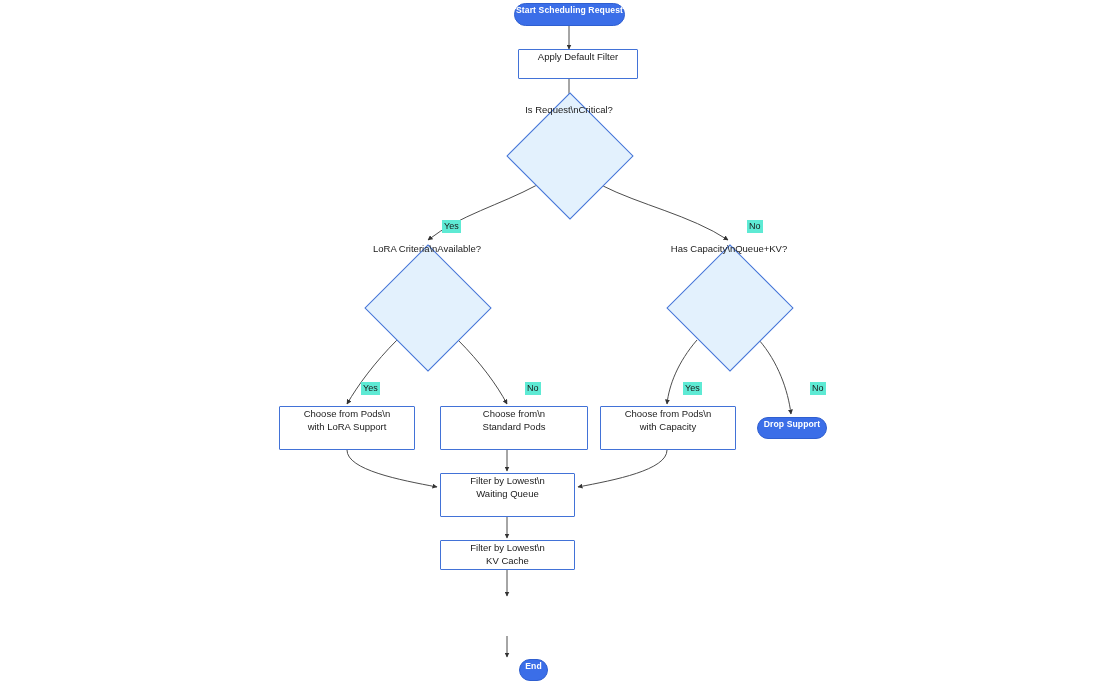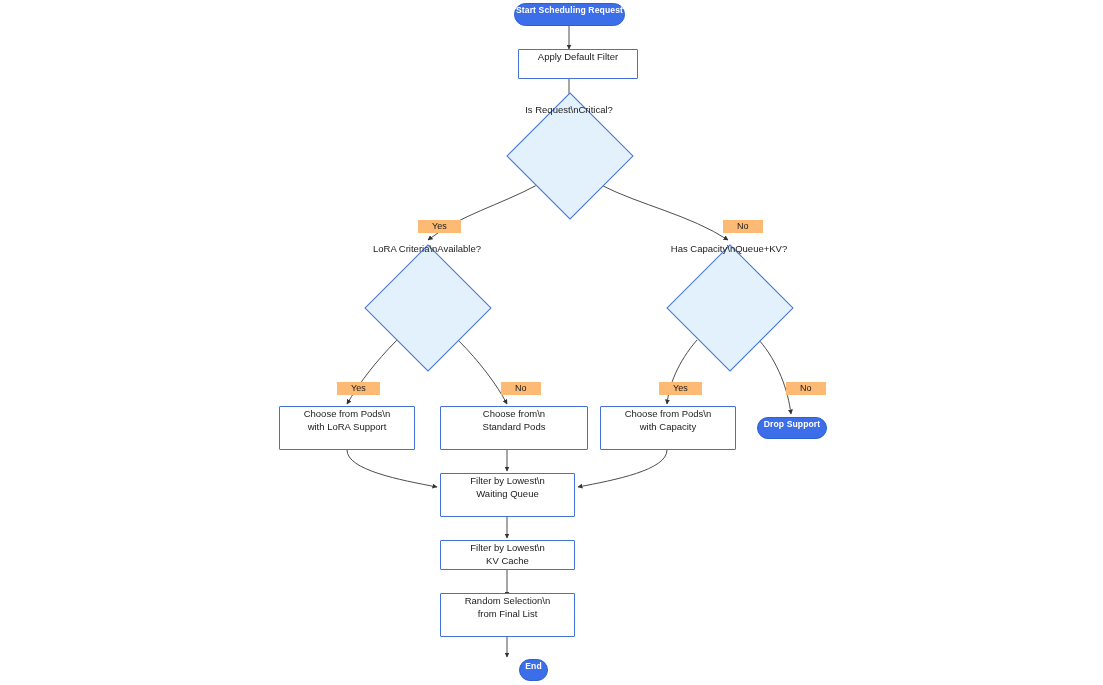--- a/index.html
+++ b/index.html
@@ -92,25 +92,26 @@
     position: relative;
     z-index: 2;
     white-space: nowrap;
   }
 
   
   .edge-label {
     position: absolute;
     font-size: 9px;
     color: #1a1a1a;
-    background: #fdba74;
-    padding: 1px 14px;
+    background: #5eead4;
+    padding: 1px 2px;
     line-height: 11px;
     z-index: 4;
     white-space: nowrap;
+    margin-left: 24px;
   }
 </style>
 </head>
 <body>
 
 <div id="canvas">
 
   <svg id="edges" viewBox="0 0 1103 685" xmlns="http://www.w3.org/2000/svg">
     <defs>
       <marker id="arrow" viewBox="0 0 10 10" refX="9" refY="5" markerWidth="5" markerHeight="5" orient="auto-start-reverse">
@@ -187,23 +188,20 @@
   </div>
 
   <div class="node process" style="left:440px; top:473px; width:135px; height:44px;">
     <span class="label">Filter by Lowest\n<br>Waiting Queue</span>
   </div>
 
   <div class="node process" style="left:440px; top:540px; width:135px; height:30px;">
     <span class="label">Filter by Lowest\n<br>KV Cache</span>
   </div>
 
-  <div class="node process" style="left:440px; top:593px; width:135px; height:44px;">
-    <span class="label">Random Selection\n<br>from Final List</span>
-  </div>
 
   <div class="node terminator" style="left:519px; top:659px; width:29px; height:22px;">
     <span class="label">End</span>
   </div>
 
   <div class="edge-label" style="left:418px; top:220px;">
     <span>Yes</span>
   </div>
 
   <div class="edge-label" style="left:723px; top:220px;">

